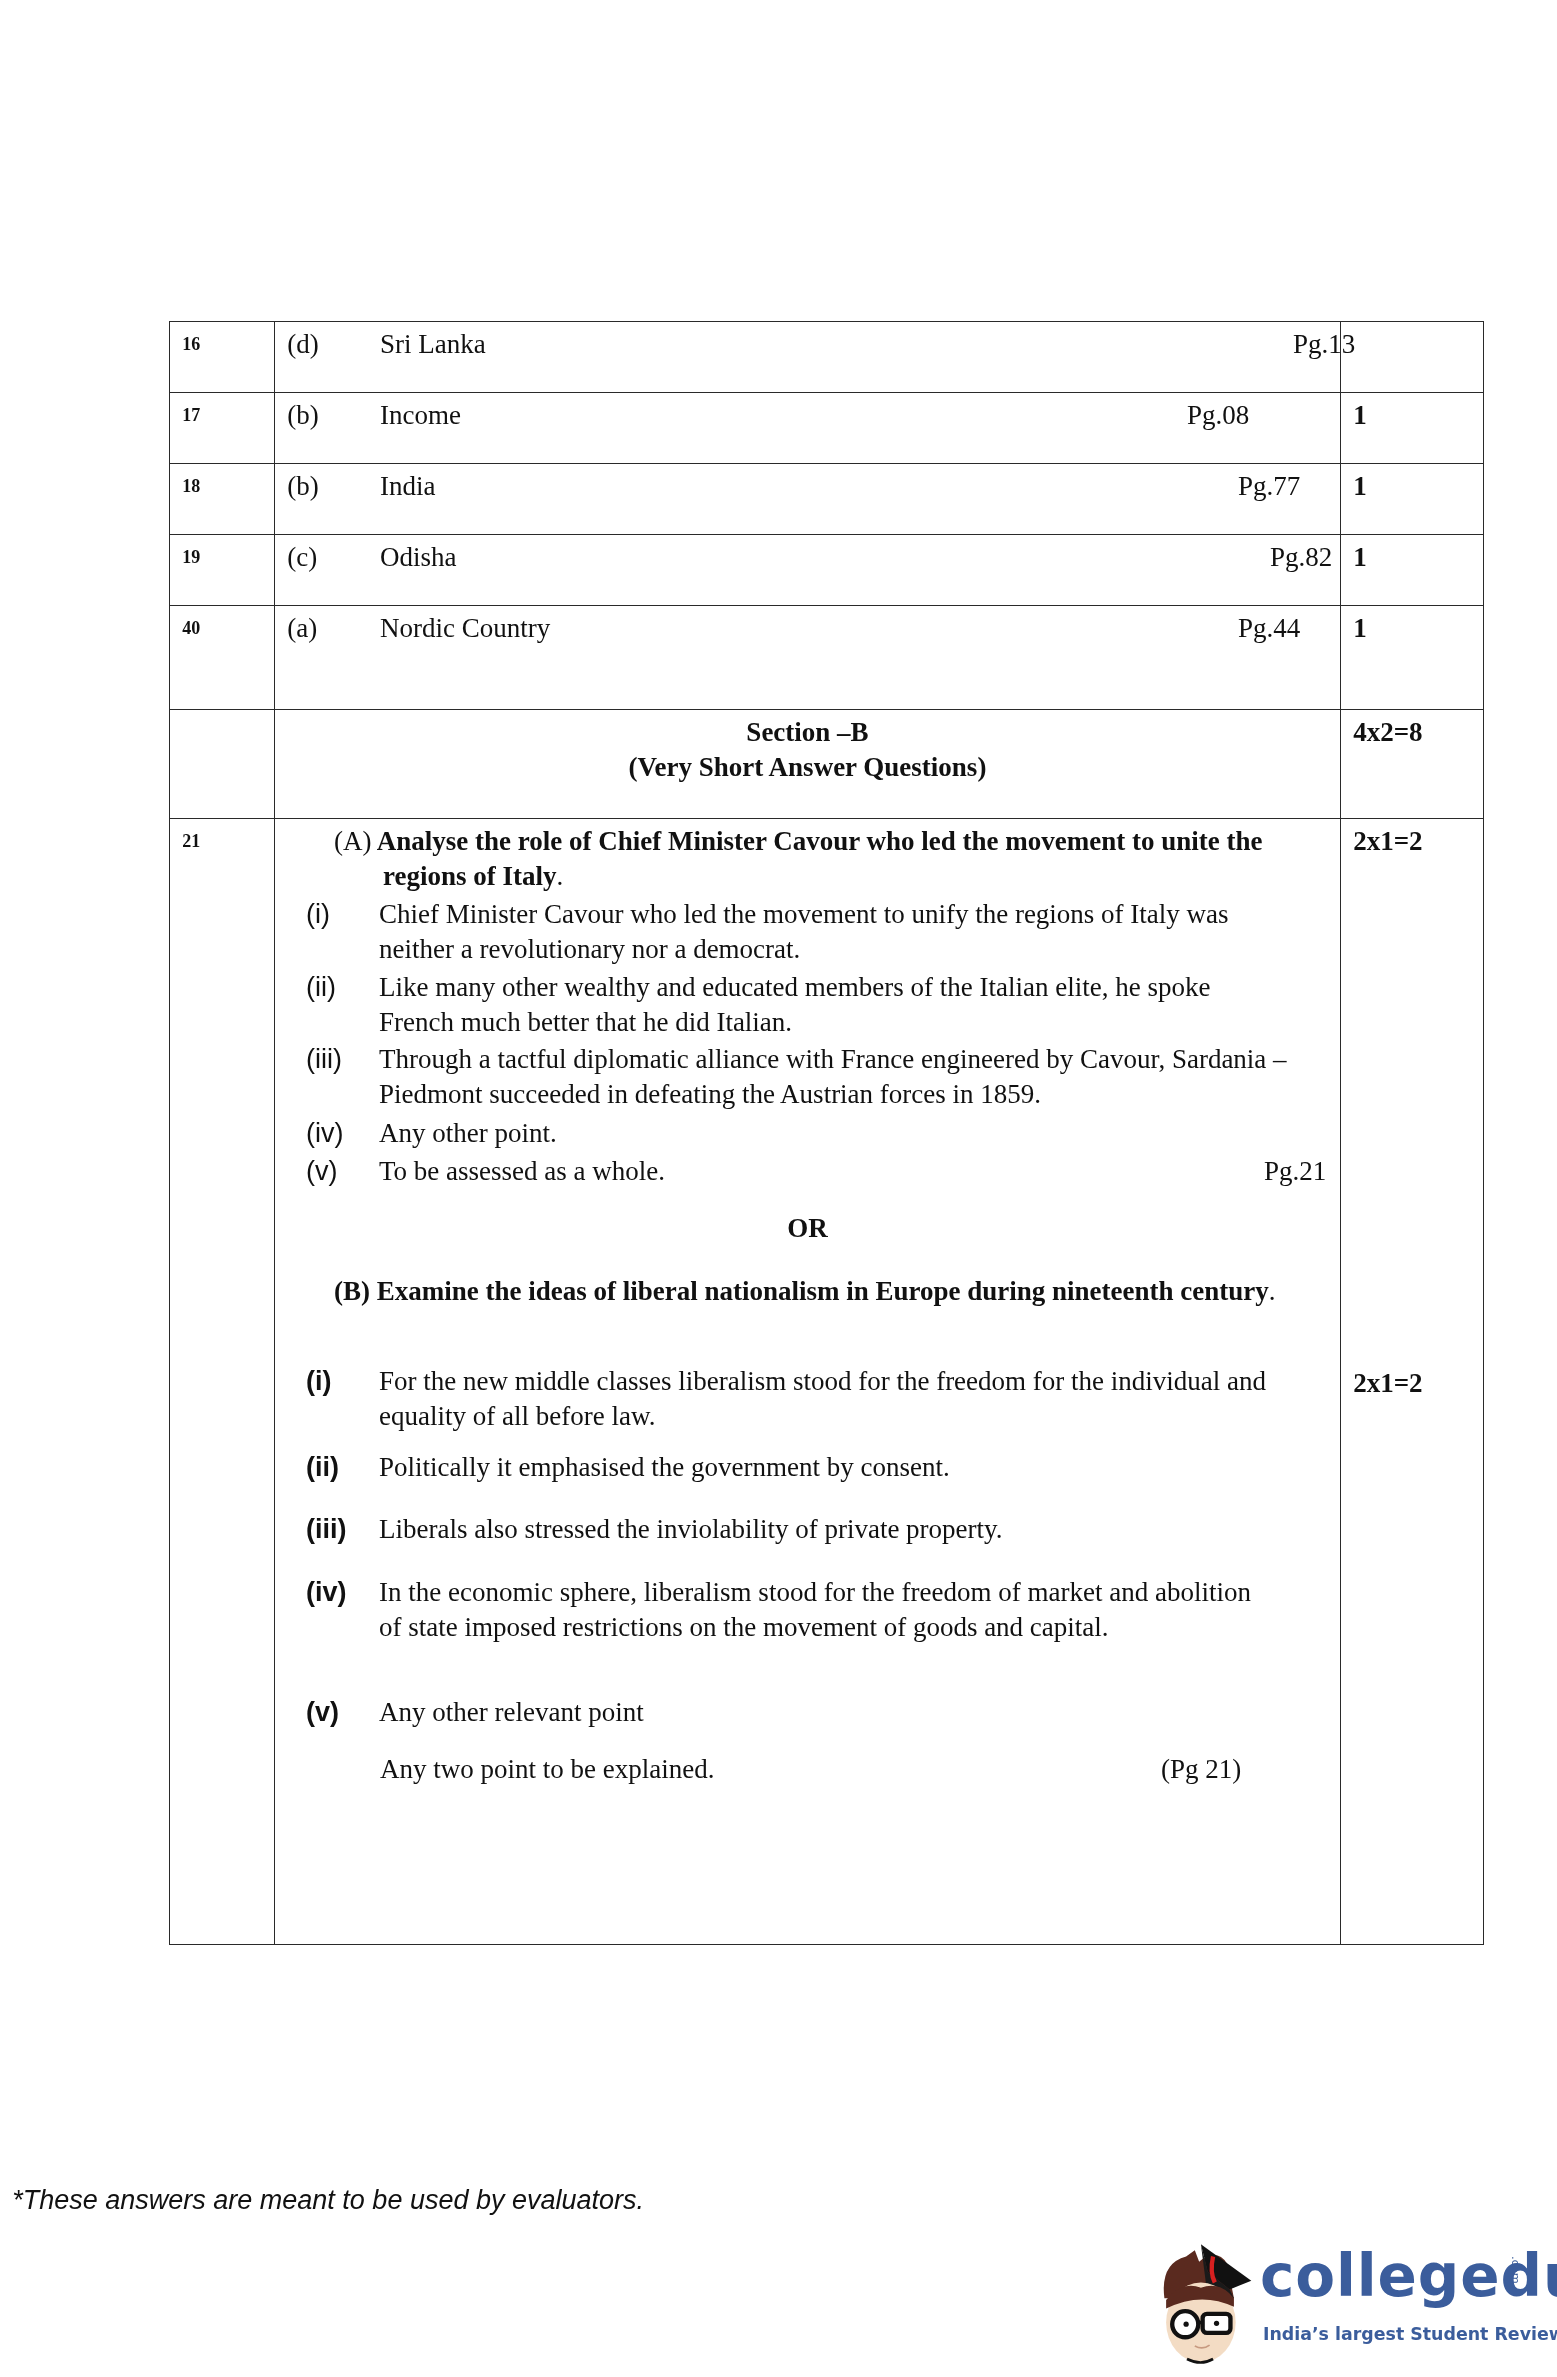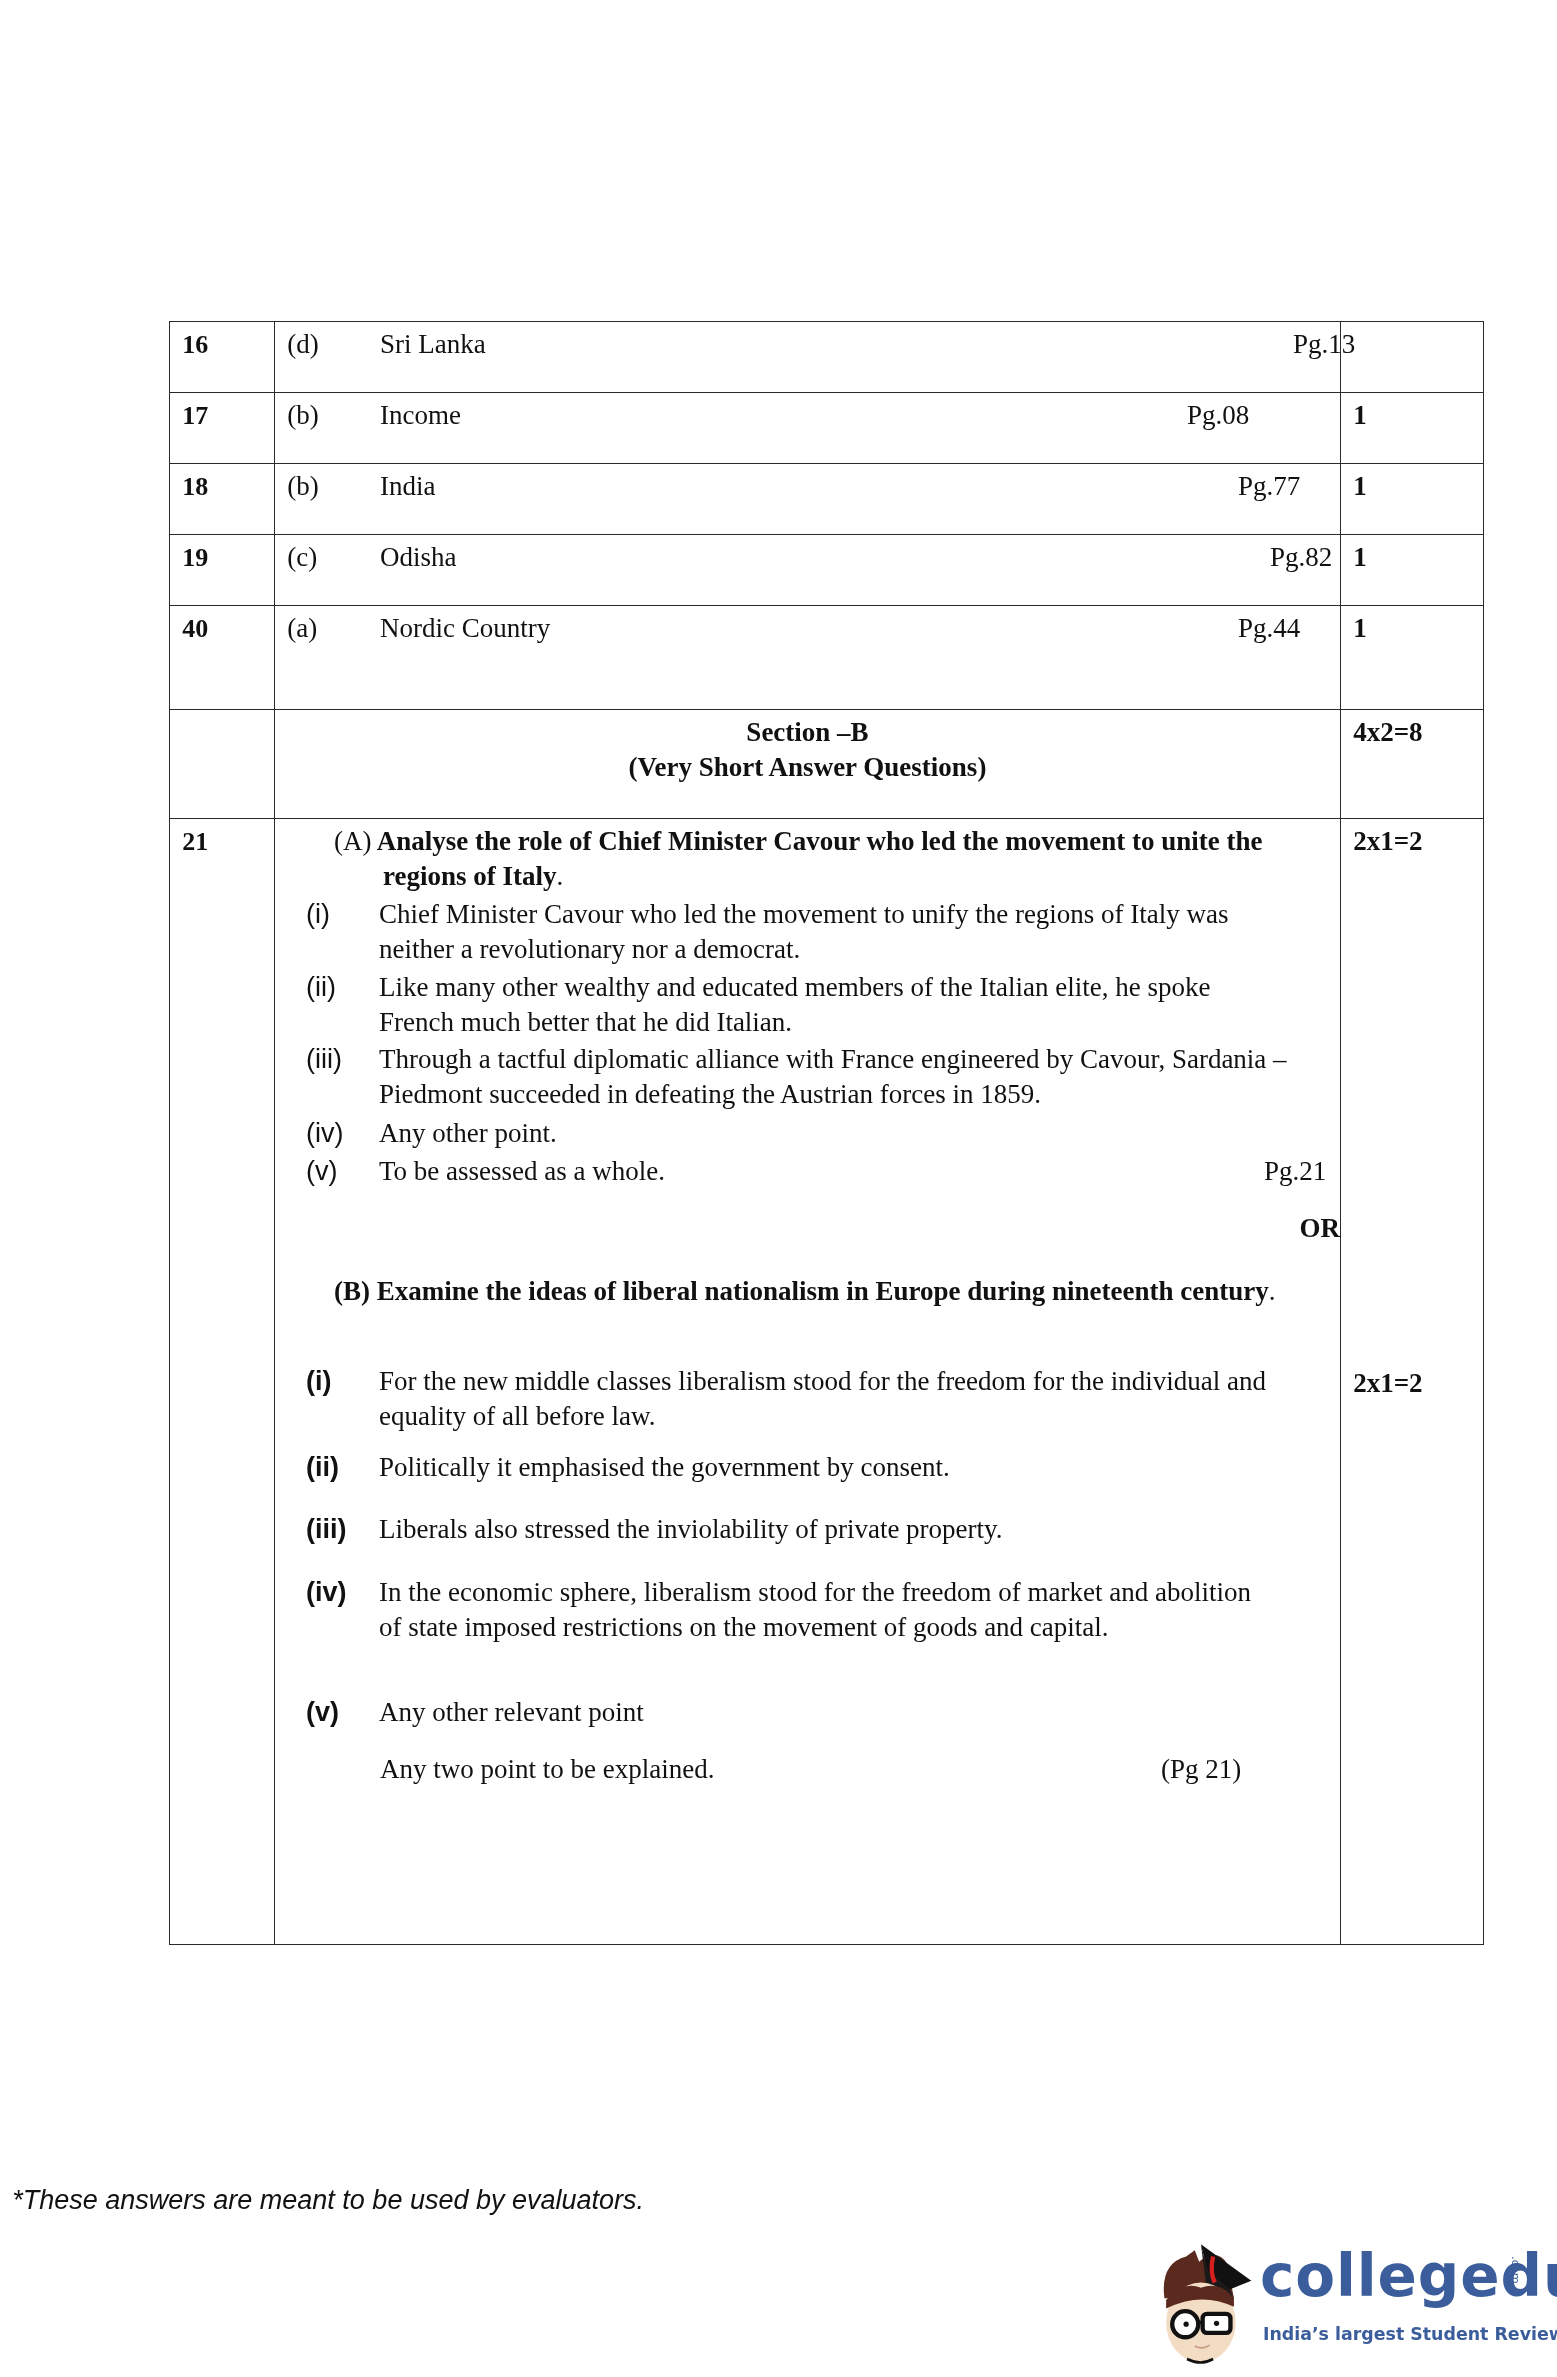--- a/index.html
+++ b/index.html
@@ -7,21 +7,21 @@
          font-family:"Liberation Serif", "DejaVu Serif", serif; color:#111; }
   .page { position:absolute; left:0; top:0; width:1558px; height:2377px; }
 
   table.answers { position:absolute; left:169px; top:321px; width:1313px;
                   border-collapse:collapse; table-layout:fixed; }
   table.answers td { border:1.7px solid #2a2a2a; vertical-align:top; padding:0; }
   col.c-no { width:105px; }
   col.c-body { width:1066px; }
   col.c-marks { width:143px; }
 
-  .qno { font-weight:bold; font-size:26px; padding:7px 0 0 12.2px; line-height:31px; }
+  .qno { font-weight:bold; font-size:18px; padding:7px 0 0 12.2px; line-height:31px; }
   .marks { font-weight:bold; font-size:27px; padding:7px 0 0 12.2px; line-height:31px; }
 
   .mcq { position:relative; height:70px; font-size:27px; line-height:31px; }
   .mcq .opt { position:absolute; left:12.2px; top:7px; }
   .mcq .ans { position:absolute; left:105px; top:7px; }
   .mcq .pg { position:absolute; top:7px; }
   tr.r-mcq td { height:70px; }
   tr.r-tall td { height:103px; }
 
   .sec { text-align:center; font-weight:bold; font-size:27px; line-height:35px; padding-top:5.2px; height:103px; }
@@ -181,21 +181,21 @@
         <div class="pt" style="top:297px;">
           <span class="num">(iv)</span>
           <span class="txt">Any other point.</span>
         </div>
         <div class="pt" style="top:335px;">
           <span class="num">(v)</span>
           <span class="txt">To be assessed as a whole.</span>
         </div>
         <span class="pgref" style="left:989px; top:335px;">Pg.21</span>
 
-        <div class="or" style="top:392px;text-align:right;">OR</div>
+        <div class="or" style="top:392px;">OR</div>
 
         <div class="qhead" style="top:455px;">
           <span class="bdy"><span class="lab" style="font-weight:bold">(B)</span> <span>Examine the ideas of liberal nationalism in Europe during nineteenth century</span><span style="font-weight:normal">.</span></span>
         </div>
 
         <div class="pt" style="top:545px;">
           <span class="num bold">(i)</span>
           <span class="txt">For the new middle classes liberalism stood for the freedom for the individual and equality of all before law.</span>
         </div>
         <div class="pt" style="top:631px;">

